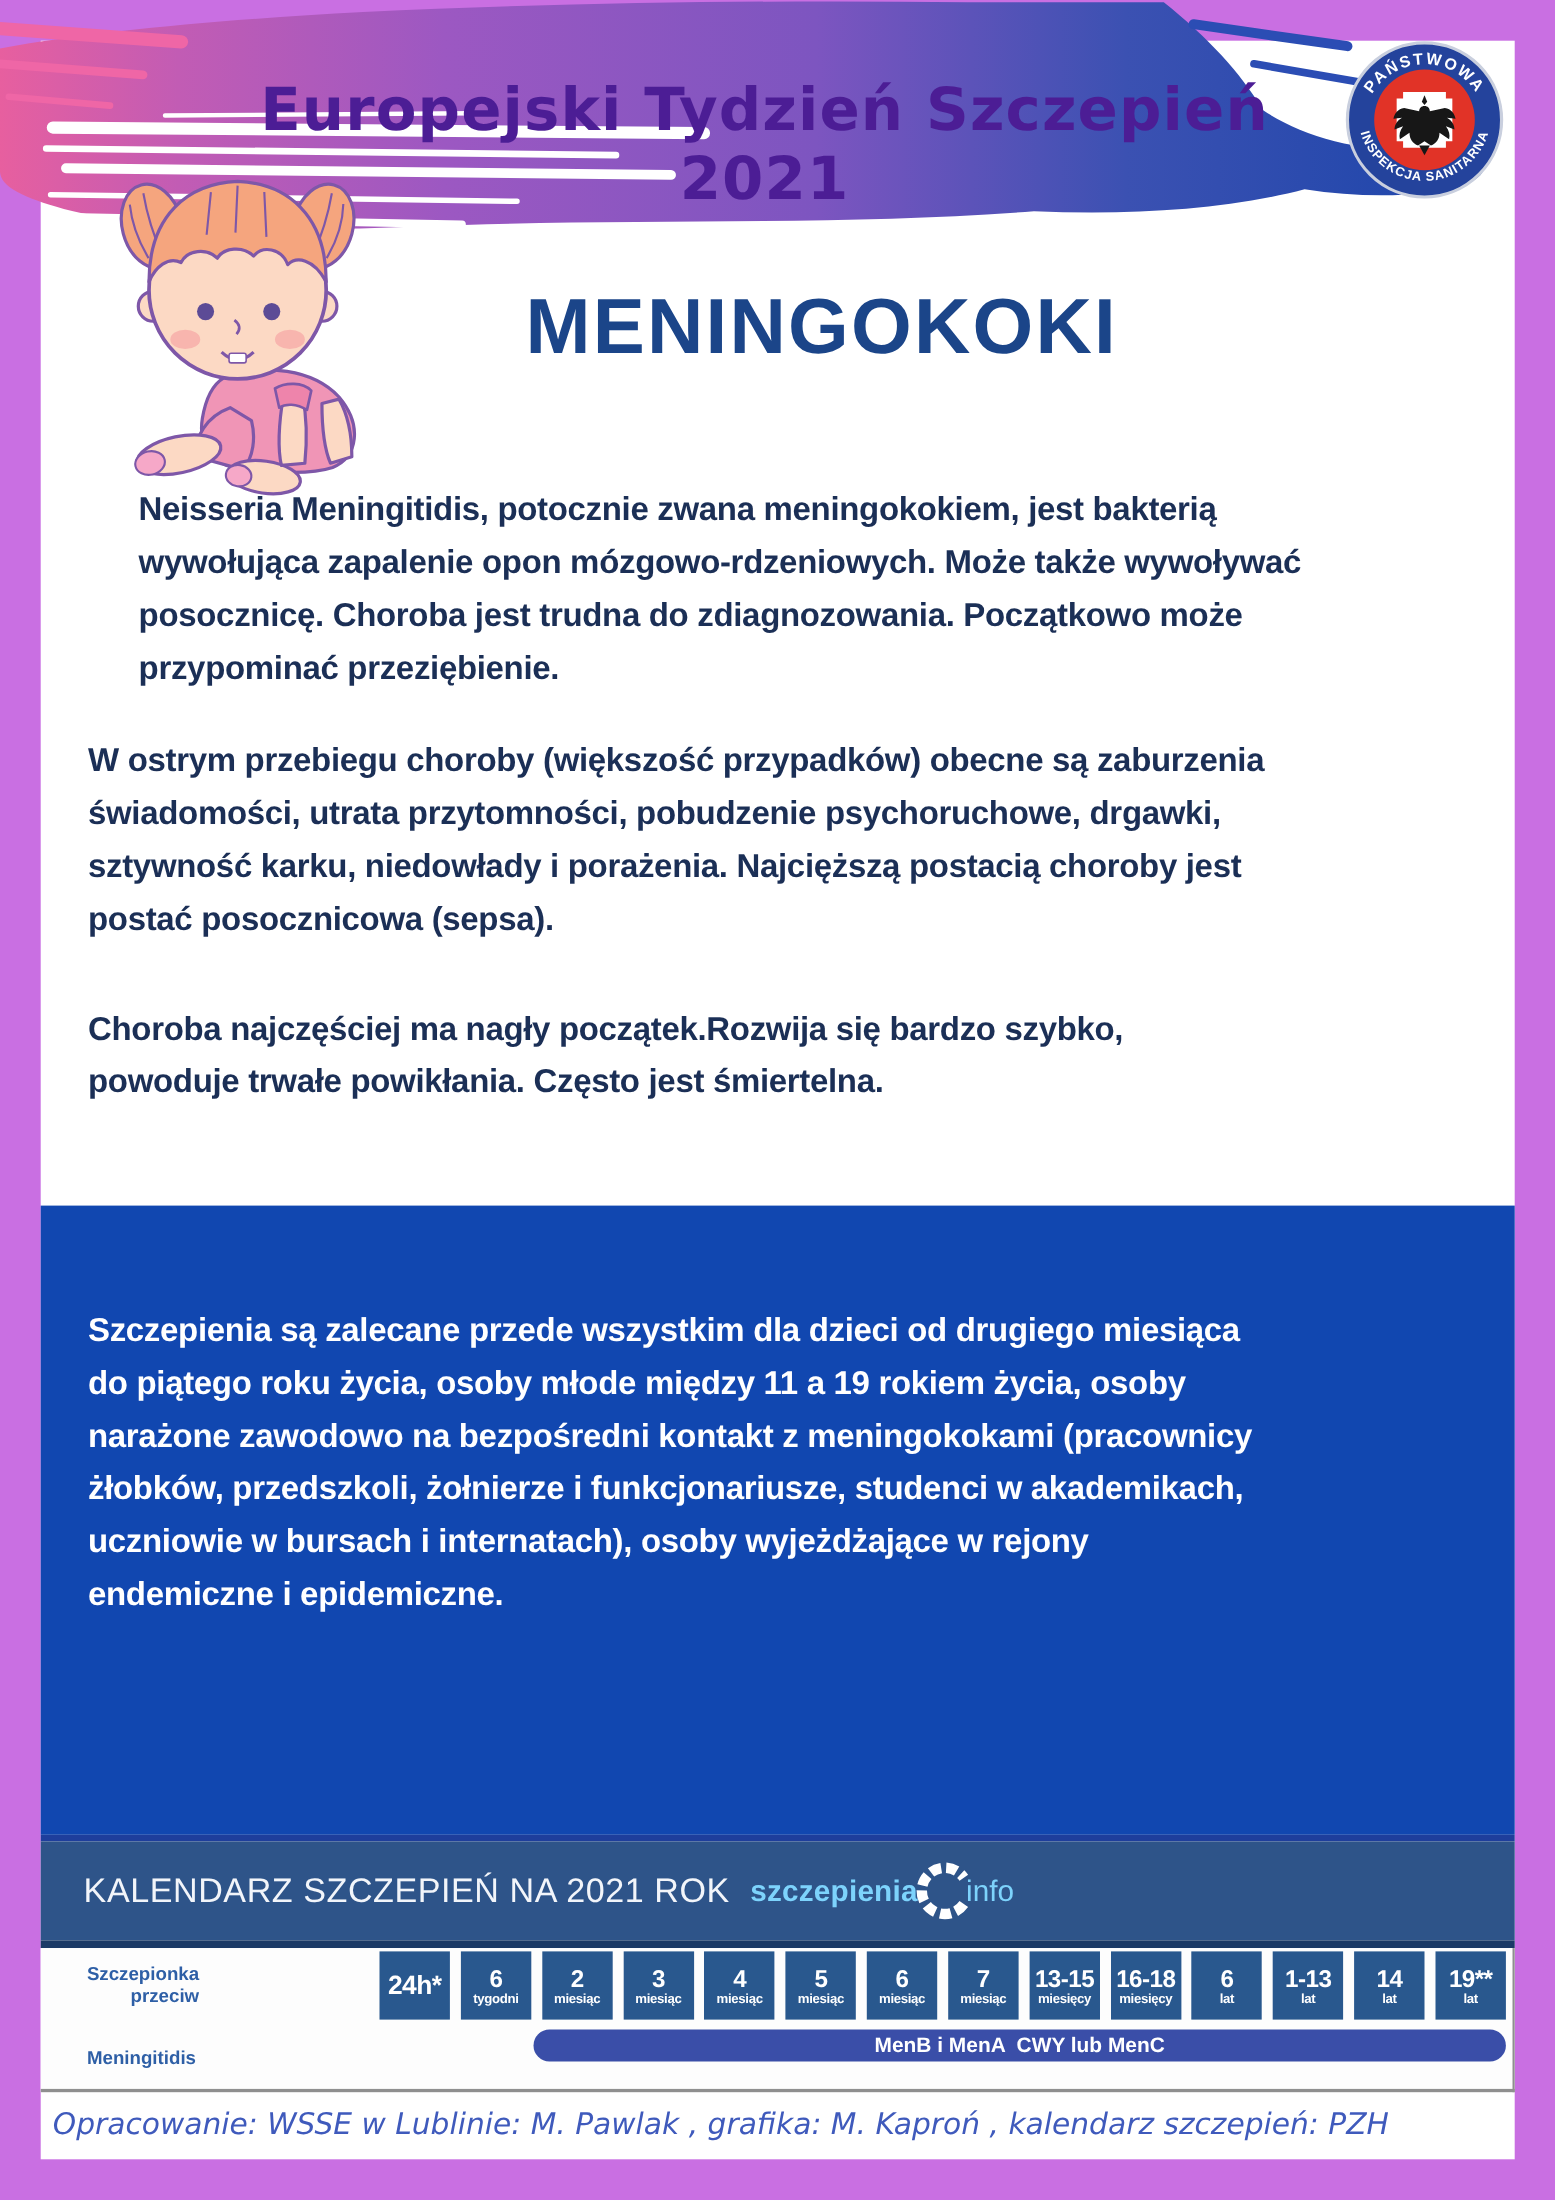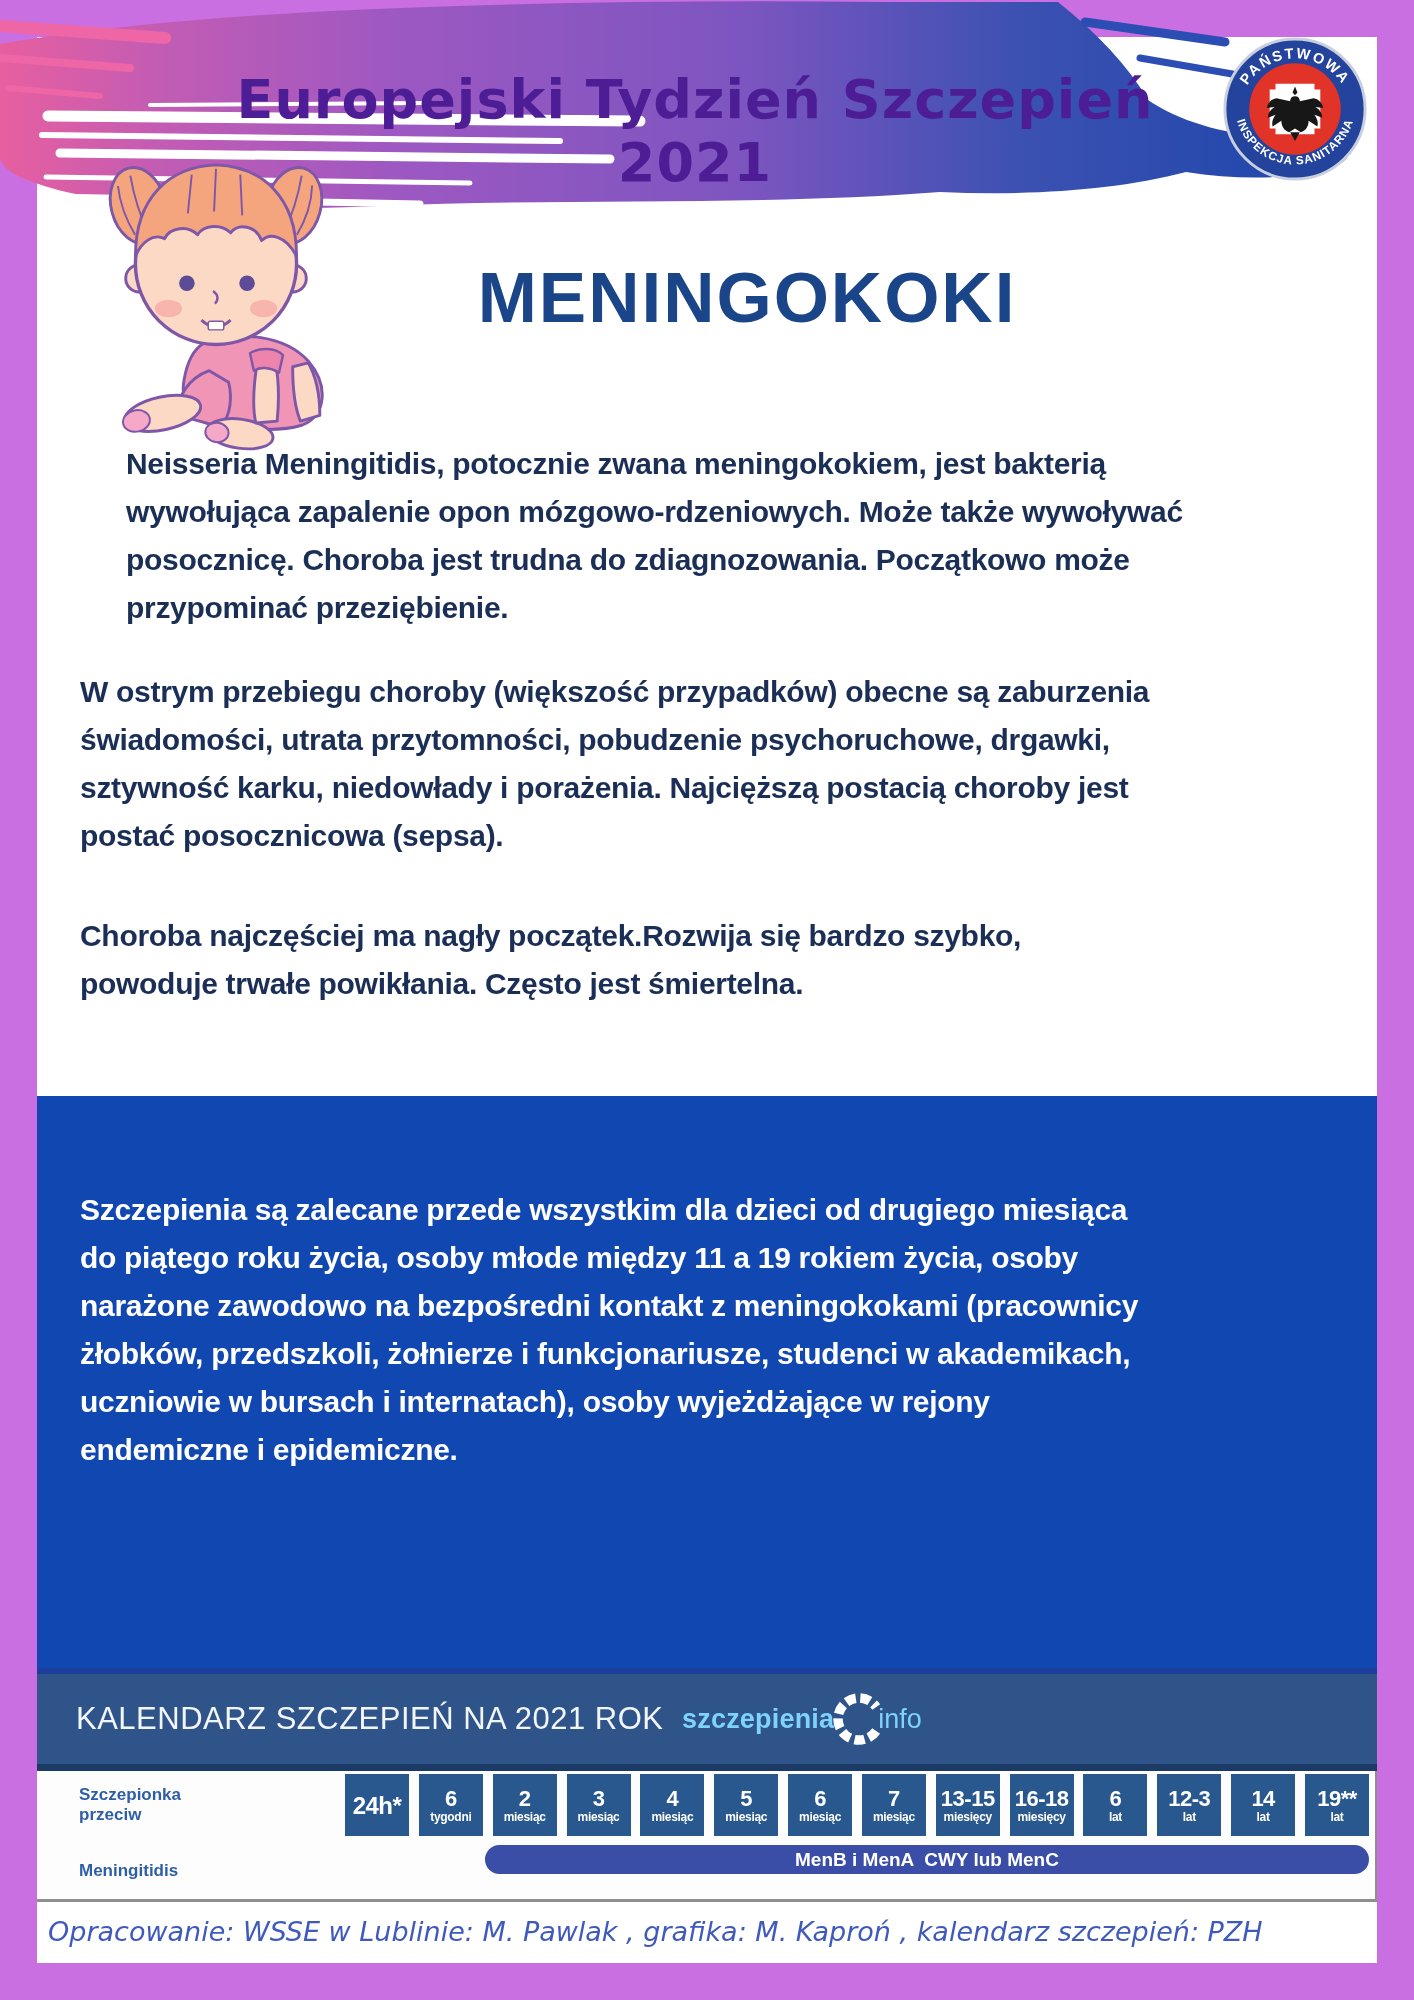--- a/index.html
+++ b/index.html
@@ -49,21 +49,21 @@
   .sz-left{font-size:27px;font-weight:bold;letter-spacing:0.2px;}
   .sz-ring{width:58px;height:58px;margin-left:-4px;margin-right:-10px;}
   .sz-right{font-size:27px;font-weight:normal;}
   .table-area{
     position:absolute;left:37px;top:1771px;width:1338px;height:128px;background:#fdfdfd;
     border-right:2px solid #8f8f8f;border-bottom:3px solid #8f8f8f;
   }
   .row-label{
     position:absolute;left:42px;color:#2e5fa6;font-size:17px;font-weight:bold;line-height:20px;
   }
-  .row-label.first{top:14px;}
+  .row-label.first{top:14px;text-align:right;}
   .row-label.second{top:90px;}
   .ages-row{
     position:absolute;left:308px;top:3px;width:1024px;height:62px;
     display:flex;justify-content:space-between;
   }
   .age-box{
     width:64px;height:62px;background:#29588e;color:#ffffff;text-align:center;
     display:flex;flex-direction:column;justify-content:center;gap:1px;
   }
   .age-value{font-size:22px;font-weight:bold;line-height:23px;letter-spacing:-0.5px;}
@@ -264,21 +264,21 @@
       </div>
       <div class="age-box">
         <span class="age-value">16-18</span>
         <span class="age-unit">miesięcy</span>
       </div>
       <div class="age-box">
         <span class="age-value">6</span>
         <span class="age-unit">lat</span>
       </div>
       <div class="age-box">
-        <span class="age-value">12-3</span>
+        <span class="age-value">1-13</span>
         <span class="age-unit">lat</span>
       </div>
       <div class="age-box">
         <span class="age-value">14</span>
         <span class="age-unit">lat</span>
       </div>
       <div class="age-box">
         <span class="age-value">19**</span>
         <span class="age-unit">lat</span>
       </div>

